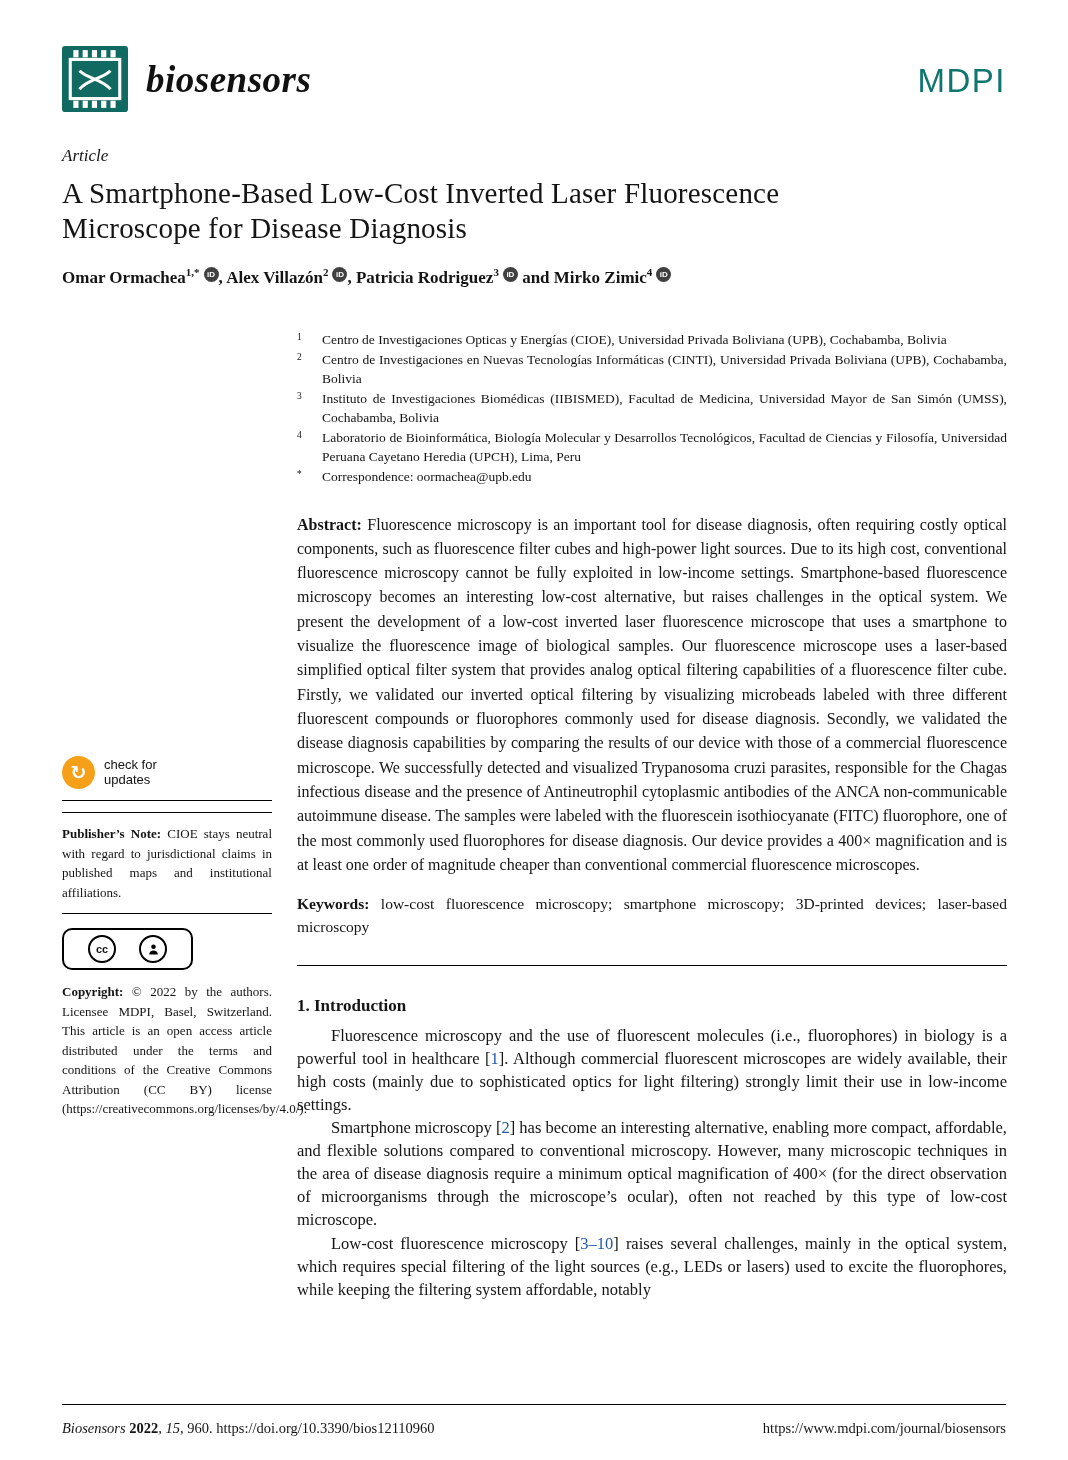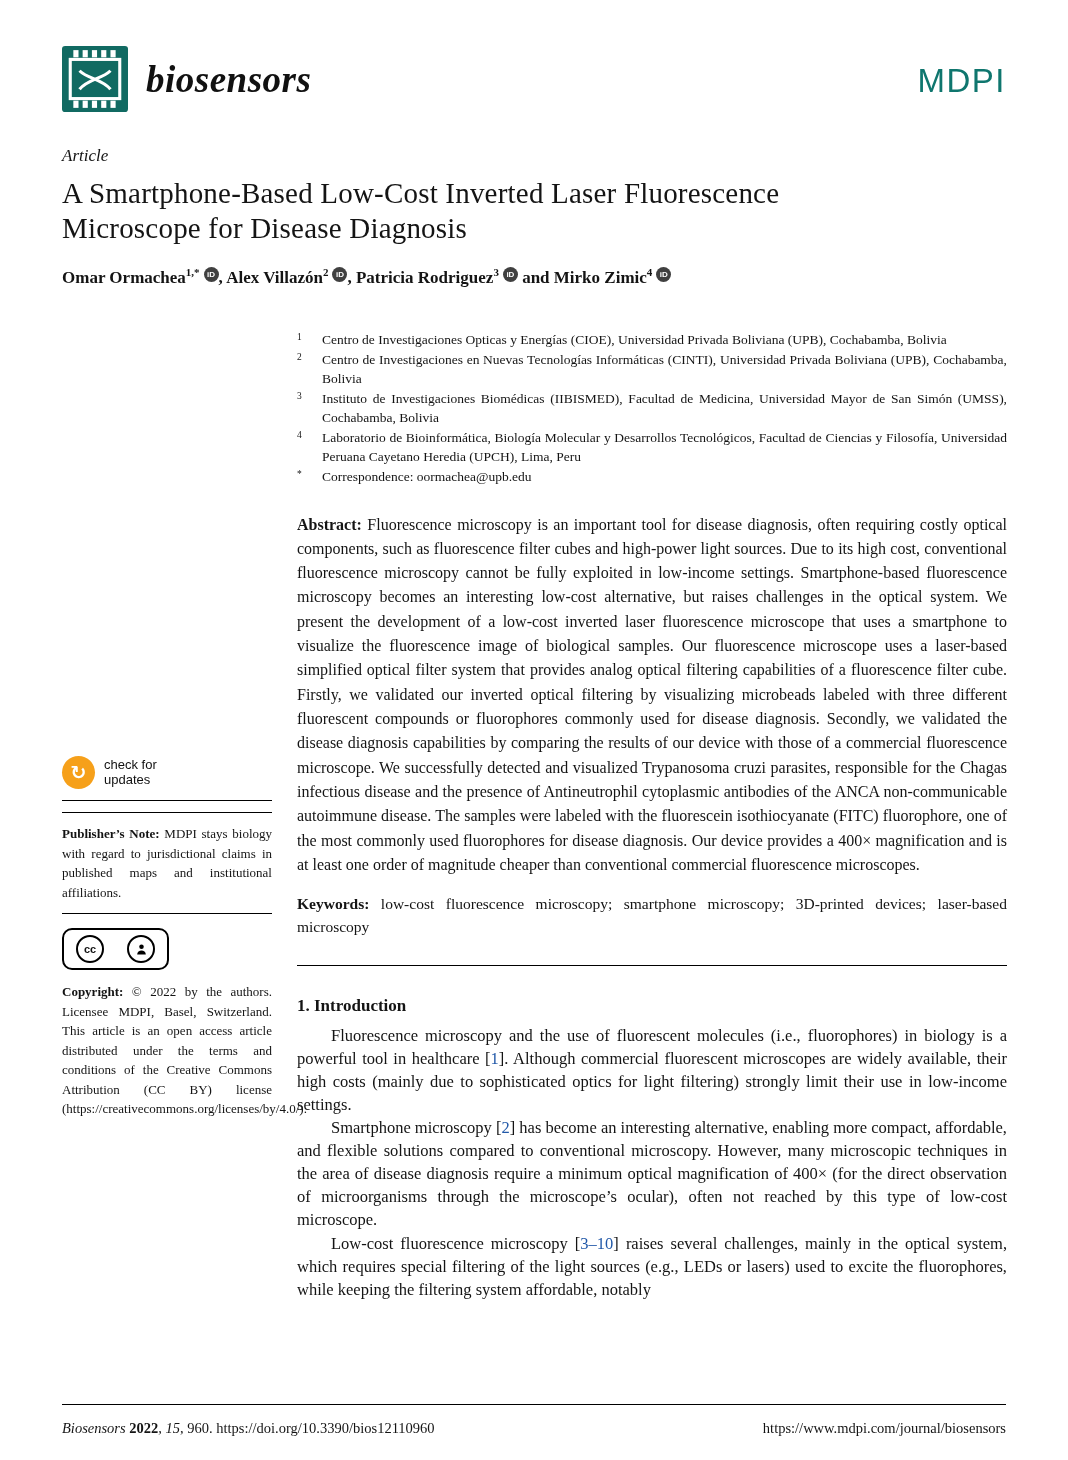--- a/index.html
+++ b/index.html
@@ -34,21 +34,21 @@
   .cite{color:#2158A8;text-decoration:none;cursor:pointer;}
 
   
   .sidebar{position:absolute;left:62px;top:756px;width:210px;font-size:13px;line-height:1.5;}
   .check-updates{display:inline-flex;align-items:center;gap:9px;cursor:pointer;}
   .cu-circle{width:33px;height:33px;border-radius:50%;background:#F6A01A;color:#fff;display:flex;align-items:center;justify-content:center;font-family:"DejaVu Sans",sans-serif;font-size:19px;font-weight:bold;}
   .cu-text{font-family:"Liberation Sans",sans-serif;font-size:13px;line-height:1.15;color:#111;}
   .side-rule{border:none;border-top:1px solid #000;margin:11px 0;}
   .side-par{text-align:justify;margin:0;}
   .dates{margin-top:13px;}
-  .cc-badge{display:inline-flex;align-items:center;gap:23px;border:2px solid #000;border-radius:10px;padding:5px 12px;margin:3px 0 12px;background:#fff;cursor:pointer;}
+  .cc-badge{display:inline-flex;align-items:center;gap:23px;border:2px solid #000;border-radius:10px;padding:5px 24px;margin:3px 0 12px;background:#fff;cursor:pointer;}
   .cc-circle{width:24px;height:24px;border:2px solid #000;border-radius:50%;display:flex;align-items:center;justify-content:center;font-weight:bold;font-family:"Liberation Sans",sans-serif;font-size:11px;}
 
   
   .footer{position:absolute;left:62px;right:62px;top:1404px;border-top:1.2px solid #000;padding-top:15px;display:flex;justify-content:space-between;font-size:14.5px;}
   .it{font-style:italic;}
   .bd{font-weight:bold;margin-top:16px;}
   .footer a,.plain{color:#141414;text-decoration:none;}
 </style>
 </head>
 <body>
@@ -136,21 +136,21 @@
         </span>
       <span class="cu-text"><span>check for</span><br><span>updates</span></span>
     </div>
 
     <hr class="side-rule">
 
 
 
     <hr class="side-rule">
 
-    <p class="side-par"><span class="lbl">Publisher’s Note:</span> <span>MDPI stays biology with regard to jurisdictional claims in published maps and institutional affiliations.</span></p>
+    <p class="side-par"><span class="lbl">Publisher’s Note:</span> <span>CIOE stays neutral with regard to jurisdictional claims in published maps and institutional affiliations.</span></p>
 
     <hr class="side-rule">
 
     <div class="cc-badge">
       <span class="cc-circle">
           <span>cc</span>
         </span>
       <span class="cc-circle">
         <svg width="13" height="13" viewBox="0 0 24 24" aria-hidden="true">
             <circle cx="12" cy="7" r="4.2" fill="#000"></circle>

